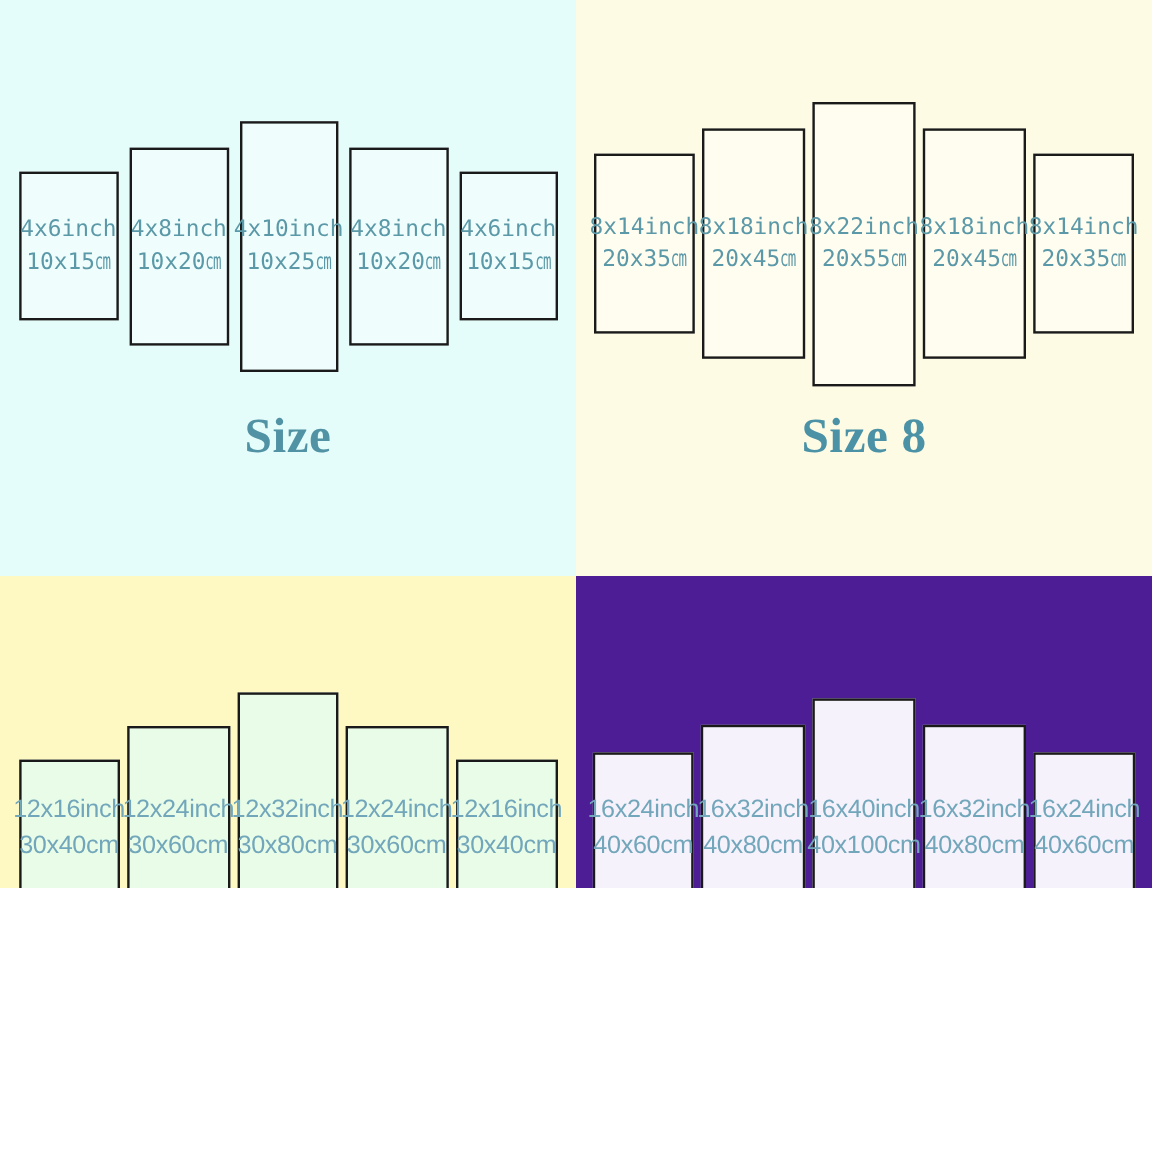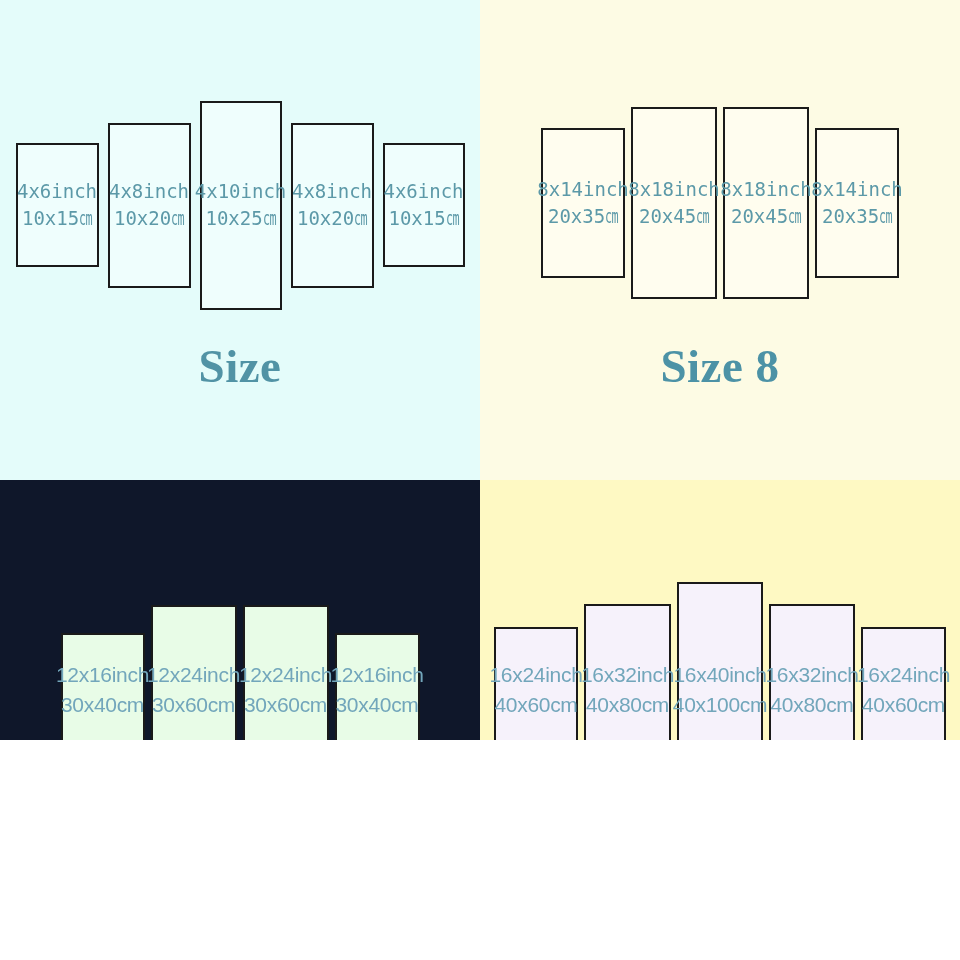--- a/index.html
+++ b/index.html
@@ -76,21 +76,21 @@
     transform-origin: left center;
     margin-right: -8px;
     letter-spacing: -1px;
   }
 
   .quadrant-title {
     position: absolute; left: 0; right: 0; margin: 0;
     text-align: center;
     font-family: "Liberation Serif", serif;
     font-weight: 700;
-    font-size: 47px;
+    font-size: 41px;
     letter-spacing: 0.5px;
     color: var(--title-color, #5193a5);
   }
   .q0 .quadrant-title, .q1 .quadrant-title { top: 339px; }
   .q2 .quadrant-title, .q3 .quadrant-title { top: 351px; }
 </style>
 </head>
 <body>
 
 <div class="canvas">
@@ -138,66 +138,78 @@
           <span>8x14inch</span>
           <span><span>20x35</span><span class="unit">cm</span></span>
         </div>
       </div>
       <div class="panel p1">
         <div class="panel-label">
           <span>8x18inch</span>
           <span><span>20x45</span><span class="unit">cm</span></span>
         </div>
       </div>
+      <div class="panel p2">
+        <div class="panel-label">
+          <span>8x22inch</span>
+          <span><span>20x55</span><span class="unit">cm</span></span>
+        </div>
+      </div>
       <div class="panel p3">
         <div class="panel-label">
           <span>8x18inch</span>
           <span><span>20x45</span><span class="unit">cm</span></span>
         </div>
       </div>
       <div class="panel p4">
         <div class="panel-label">
           <span>8x14inch</span>
           <span><span>20x35</span><span class="unit">cm</span></span>
         </div>
       </div>
     </div>
     <h2 class="quadrant-title">Size 8</h2>
   </section>
 
-  <section class="quadrant q2" style="background: #0f172a; --panel-fill: #e8fce7; --label-color: #72a6bb; --title-color: #5193a5;">
+  <section class="quadrant q2" style="background: #fef9c3; --panel-fill: #e8fce7; --label-color: #72a6bb; --title-color: #5193a5;">
     <div class="panel-row">
       <div class="panel p0">
         <div class="panel-label">
           <span>12x16inch</span>
           <span><span>30x40</span><span class="unit">cm</span></span>
         </div>
       </div>
       <div class="panel p1">
         <div class="panel-label">
           <span>12x24inch</span>
           <span><span>30x60</span><span class="unit">cm</span></span>
         </div>
       </div>
+      <div class="panel p2">
+        <div class="panel-label">
+          <span>12x32inch</span>
+          <span><span>30x80</span><span class="unit">cm</span></span>
+        </div>
+      </div>
       <div class="panel p3">
         <div class="panel-label">
           <span>12x24inch</span>
           <span><span>30x60</span><span class="unit">cm</span></span>
         </div>
       </div>
       <div class="panel p4">
         <div class="panel-label">
           <span>12x16inch</span>
           <span><span>30x40</span><span class="unit">cm</span></span>
         </div>
       </div>
     </div>
   </section>
 
-  <section class="quadrant q3" style="background: #fef9c3; --panel-fill: #f6f2fb; --label-color: #72a6bb; --title-color: #5193a5;">
+  <section class="quadrant q3" style="background: #4c1d95; --panel-fill: #f6f2fb; --label-color: #72a6bb; --title-color: #5193a5;">
     <div class="panel-row">
       <div class="panel p0">
         <div class="panel-label">
           <span>16x24inch</span>
           <span><span>40x60</span><span class="unit">cm</span></span>
         </div>
       </div>
       <div class="panel p1">
         <div class="panel-label">
           <span>16x32inch</span>

